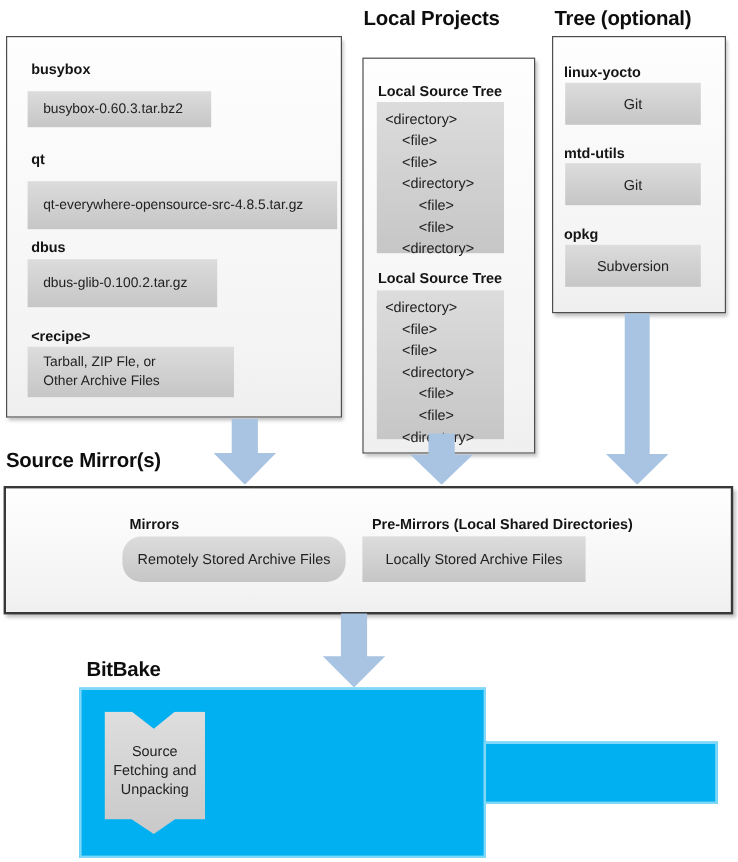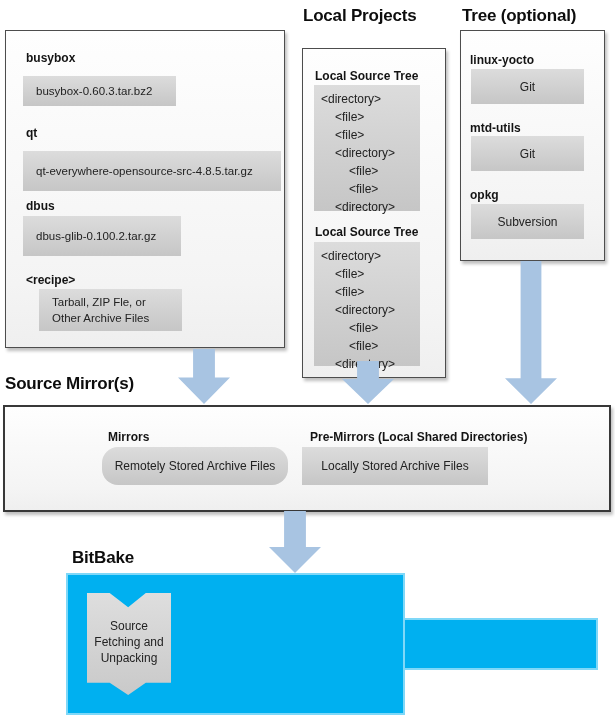--- a/index.html
+++ b/index.html
@@ -75,21 +75,21 @@
     <div class="lbl" style="left:20px; top:20px;">busybox</div>
     <div class="gbox file" style="left:17px; top:45px; width:153px; height:30px;">busybox-0.60.3.tar.bz2</div>
 
     <div class="lbl" style="left:20px; top:95px;">qt</div>
     <div class="gbox file" style="left:17px; top:120px; width:258px; height:40px;">qt-everywhere-opensource-src-4.8.5.tar.gz</div>
 
     <div class="lbl" style="left:20px; top:168px;">dbus</div>
     <div class="gbox file" style="left:17px; top:185px; width:158px; height:40px;">dbus-glib-0.100.2.tar.gz</div>
 
     <div class="lbl" style="left:20px; top:242px;">&lt;recipe&gt;</div>
-    <div class="gbox file" style="left:17px; top:258px; width:143px; height:42px;margin-left:16px;">Tarball, ZIP Fle, or
+    <div class="gbox file" style="left:17px; top:258px; width:172px; height:42px;">Tarball, ZIP Fle, or
 Other Archive Files</div>
   </div>
 
   <div class="panel" style="left:302px; top:48px; width:144px; height:330px;padding-left:13px;">
     <div class="lbl" style="left:12px; top:20px;">Local Source Tree</div>
     <div class="gbox tree" style="left:11px; top:36px; width:106px; height:126px;">
       <div class="tree-line lvl0">&lt;directory&gt;</div>
       <div class="tree-line lvl1">&lt;file&gt;</div>
       <div class="tree-line lvl1">&lt;file&gt;</div>
       <div class="tree-line lvl1">&lt;directory&gt;</div>

